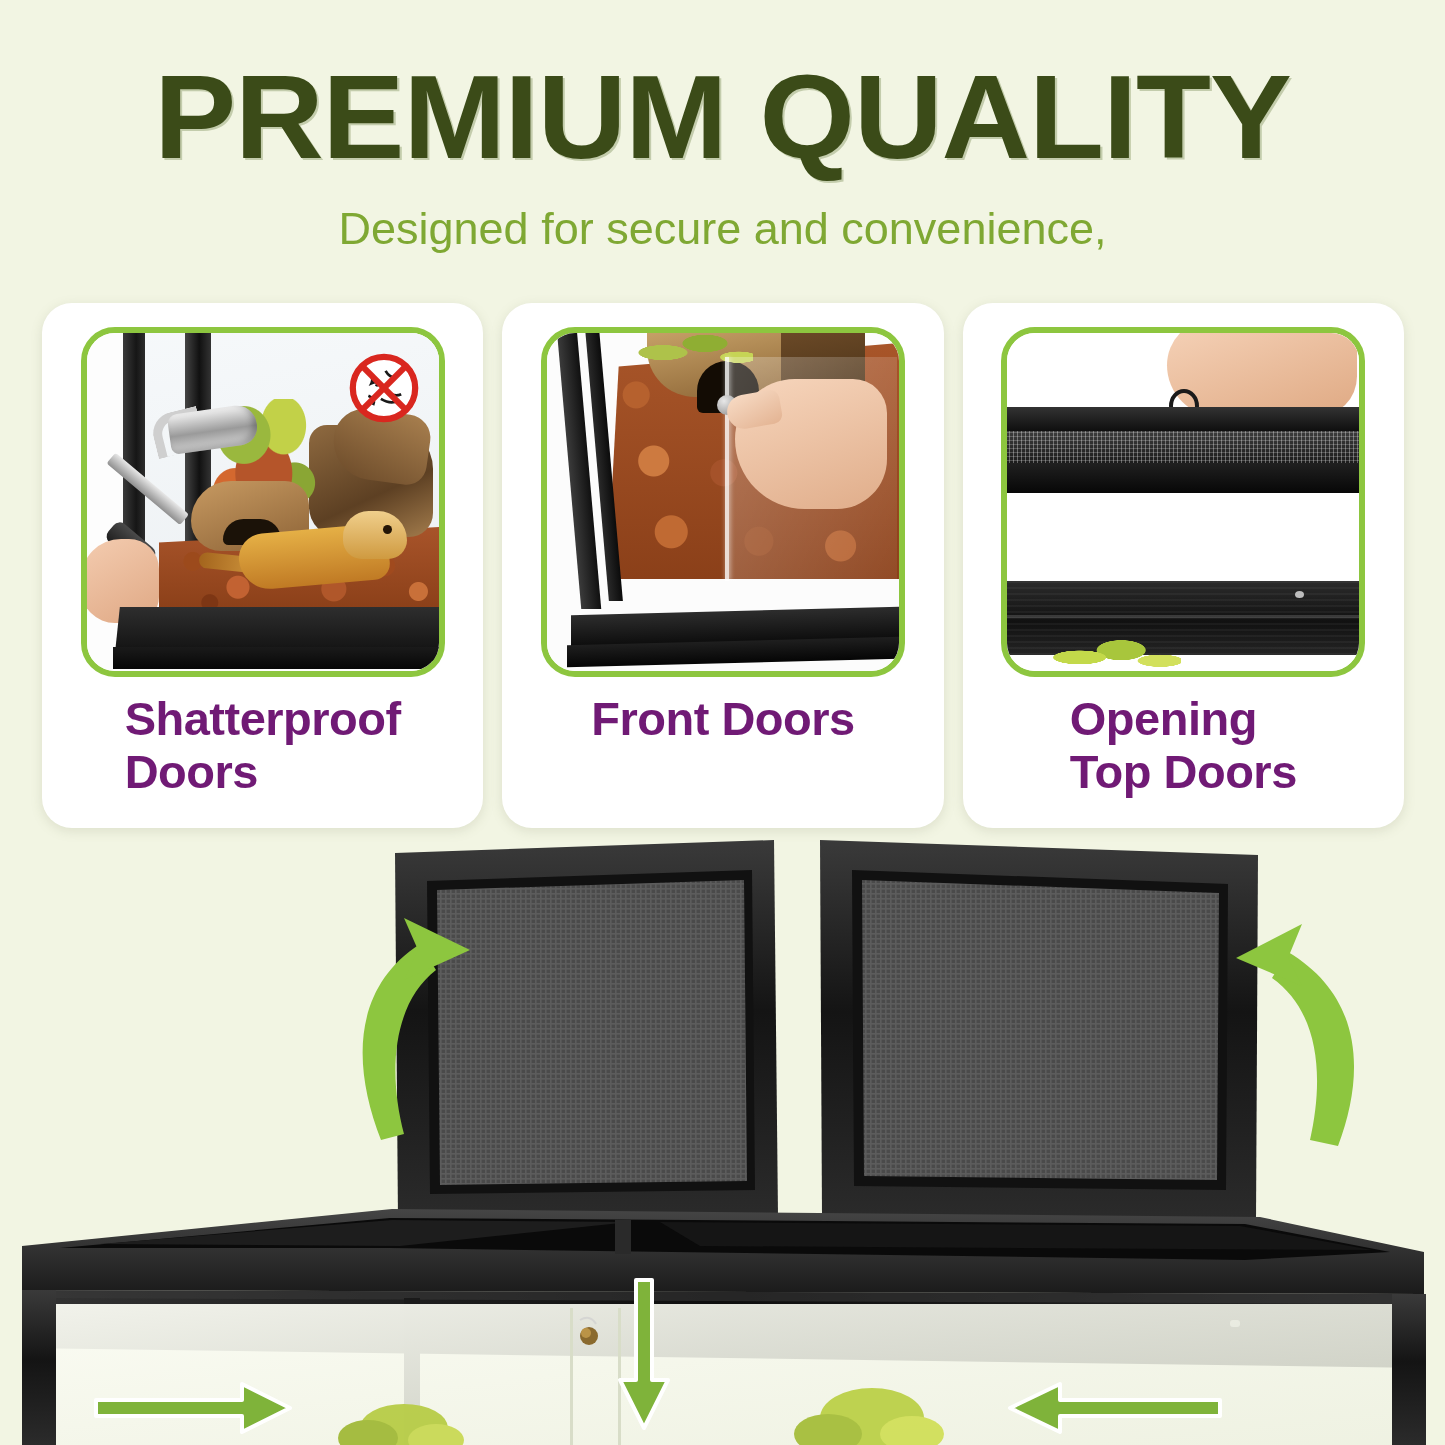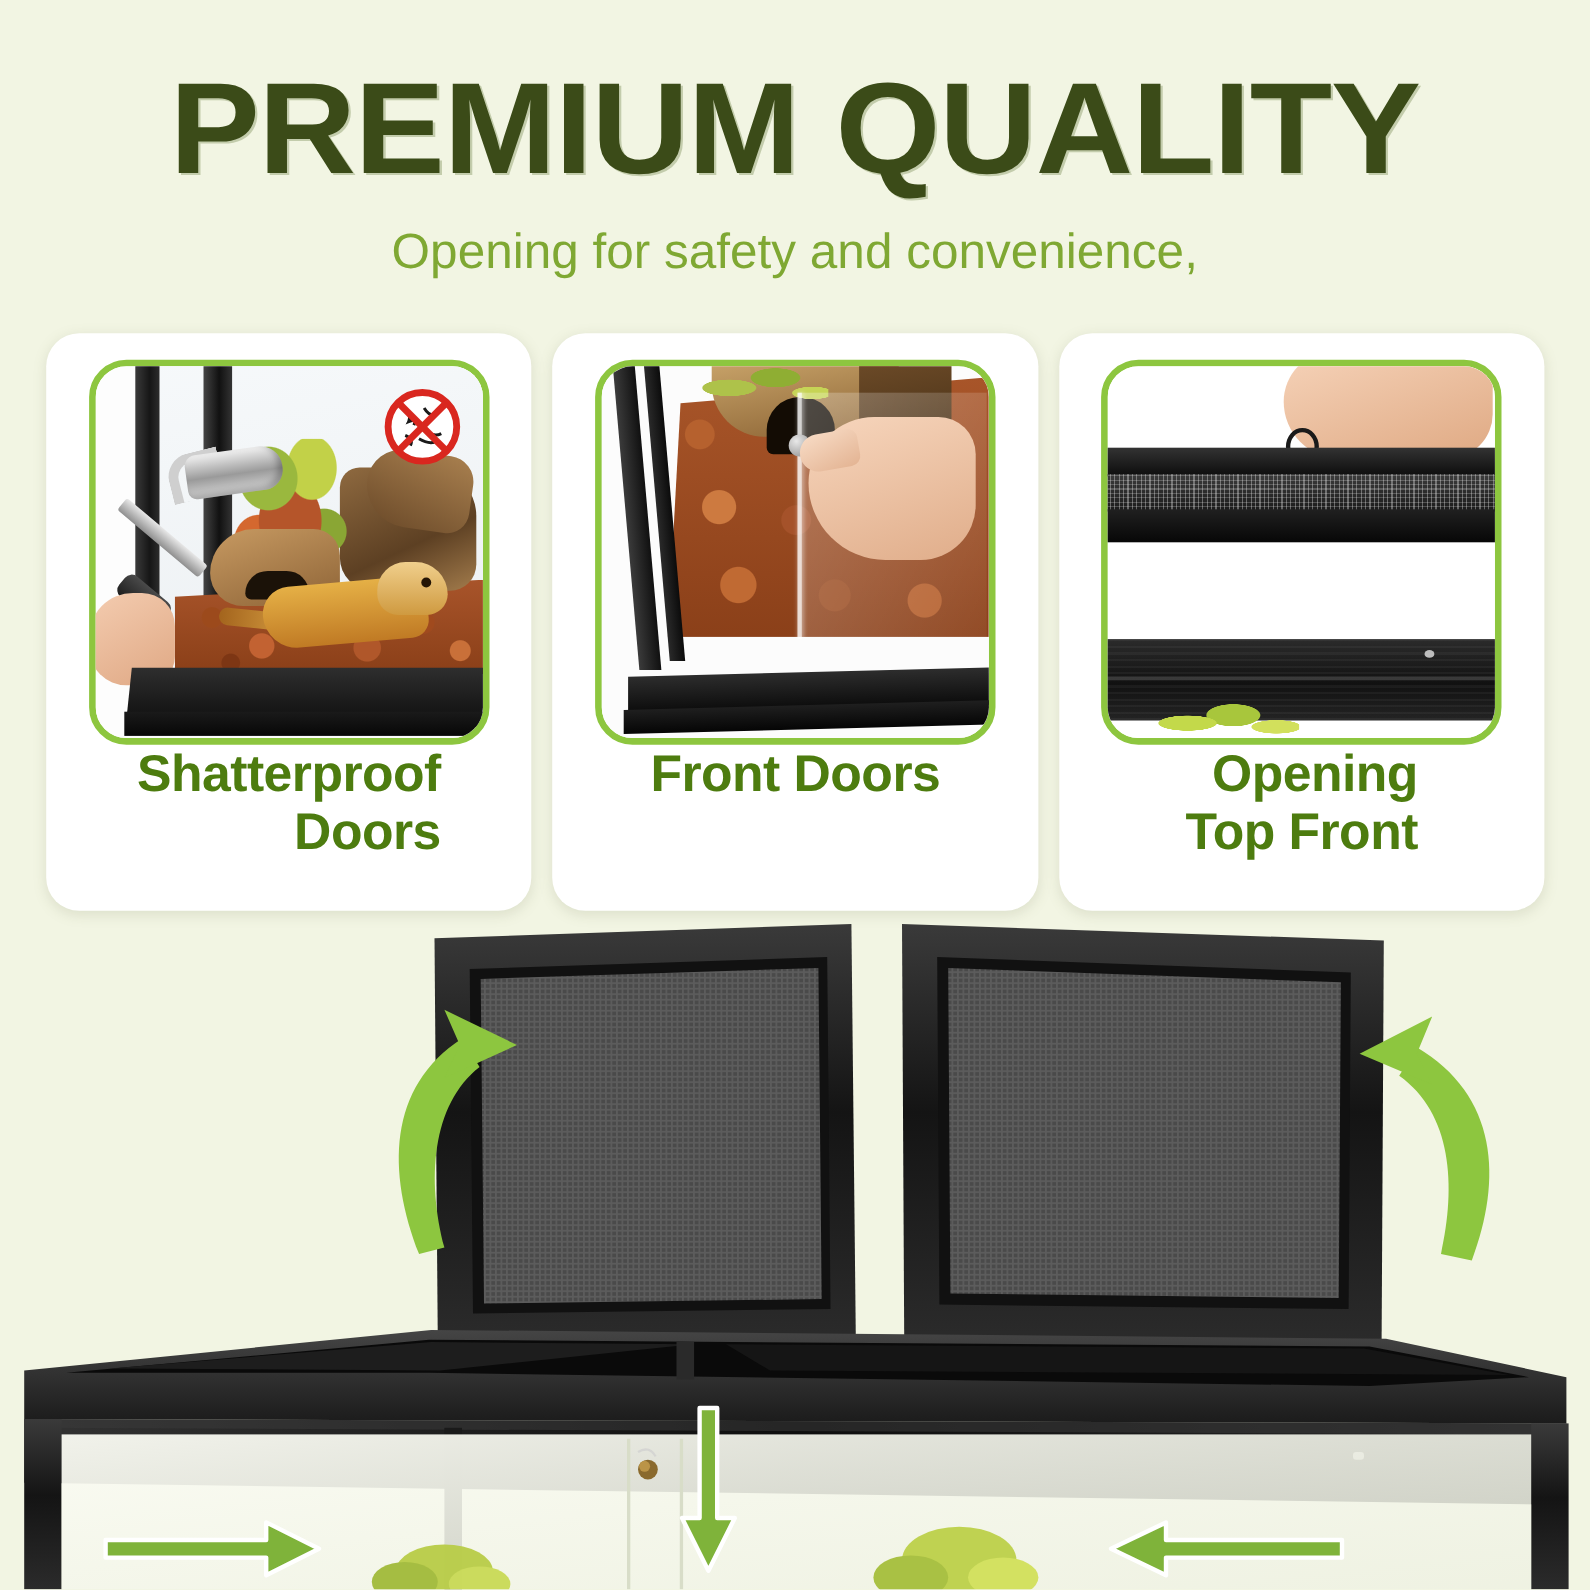--- a/index.html
+++ b/index.html
@@ -72,25 +72,26 @@
     margin-top: 24px;
     width: 364px;
     height: 350px;
     border: 6px solid #8dc63f;
     border-radius: 34px;
     background: #ffffff;
     overflow: hidden;
     box-sizing: border-box;
   }
   .card-label {
-    text-align: right;
+    margin-top: 16px;
+    text-align: left;
     font-size: 47px;
     line-height: 1.12;
     font-weight: 700;
-    color: #4d7c0f;
+    color: #701a75;
     letter-spacing: -0.5px;
     font-family: "Liberation Sans", sans-serif;
   }
   .card-label .l2 { display: block; }
 
   
   .p1-bg { position:absolute; inset:0; background:#fdfdfd; }
   .p1-tank-left {
     position: absolute; left: 36px; top: -4px; width: 22px; height: 300px;
     background: linear-gradient(90deg,#3a3a3a,#161616 60%,#2c2c2c);
@@ -347,21 +348,21 @@
     width: 1445px; height: 617px;
   }
   .prod-svg { position:absolute; inset:0; width:100%; height:100%; }
 </style>
 </head>
 <body>
 
 <div class="header">
   <h1 class="main-title">PREMIUM QUALITY</h1>
   <p class="subtitle">
-    <span class="subtitle-line">Opening for safety and convenience,</span>
+    <span class="subtitle-line">Designed for secure and convenience,</span>
   </p>
 </div>
 
 <div class="cards-row">
 
   <div class="card">
     <div class="card-photo">
       <div class="p1-bg"></div>
       <div class="p1-glass"></div>
       <div class="p1-tank-left"></div>
@@ -431,21 +432,21 @@
       <div class="p3-lid-top"></div>
       <div class="p3-mesh"></div>
       <div class="p3-lid-bot"></div>
       <div class="p3-frame-bar"></div>
       <div class="p3-frame-line"></div>
       <div class="p3-screw"></div>
       <div class="p3-leaf"></div>
     </div>
     <div class="card-label">
       <span>Opening</span>
-      <span class="l2">Top Front</span>
+      <span class="l2">Top Doors</span>
     </div>
   </div>
 
 </div>
 
 <div class="product">
   <svg class="prod-svg" viewBox="0 0 1445 617" preserveAspectRatio="none">
     <defs>
       <linearGradient id="woodV" x1="0" y1="0" x2="0" y2="1">
         <stop offset="0%" stop-color="#3a3a3a"></stop>

